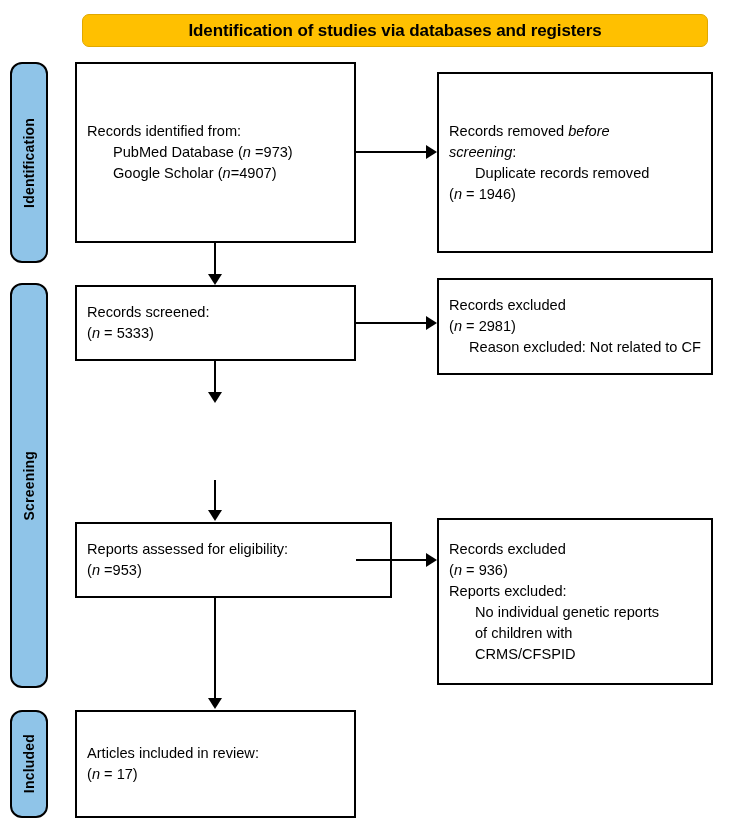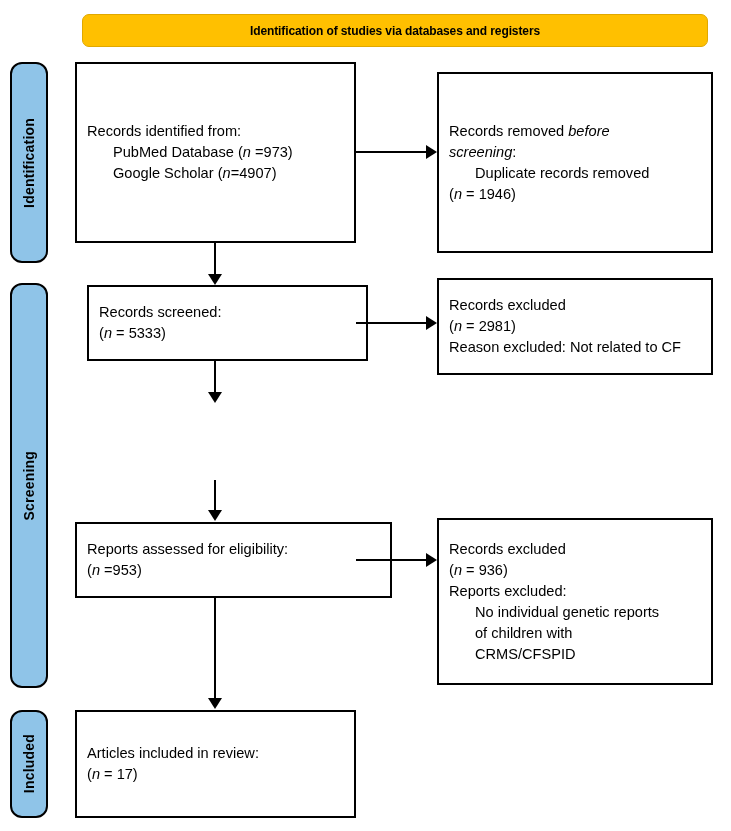--- a/index.html
+++ b/index.html
@@ -33,21 +33,21 @@
     height: 33px;
     background: #FFC000;
     border: 1px solid #E0A800;
     border-radius: 7px;
     display: flex;
     align-items: center;
     justify-content: center;
     box-sizing: border-box;
   }
   .banner-text {
-    font-size: 12px;
+    font-size: 17px;
     font-weight: bold;
     letter-spacing: -0.1px;
     color: #000;
     white-space: nowrap;
   }
 
   
   .stage {
     position: absolute;
     left: 10px;
@@ -84,26 +84,26 @@
     justify-content: center;
     padding: 0 10px;
   }
   .box .line {
     font-size: 14.6px;
     line-height: 21px;
     white-space: nowrap;
     color: #000;
   }
   .box .line.indent { padding-left: 26px; }
-  .box .line.wrap   { white-space: normal; }
+  .box .line.wrap   { white-space: normal; text-align: right; }
   .box .line i { font-style: italic; }
 
   
   #box-identified  { left: 75px; top: 62px;  width: 281px; height: 181px; }
-  #box-screened    { left: 87px; top: 285px; width: 281px; height: 76px;  }
+  #box-screened    { left: 75px; top: 285px; width: 281px; height: 76px;  }
   #box-sought      { left: 75px; top: 404px; width: 281px; height: 76px;  }
   #box-assessed    { left: 75px; top: 522px; width: 317px; height: 76px;  }
   #box-included    { left: 75px; top: 710px; width: 281px; height: 108px; }
 
   
   #box-removed     { left: 437px; top: 62px;  width: 276px; height: 181px; margin-top: 10px; }
   #box-excluded-1  { left: 437px; top: 278px; width: 276px; height: 97px;  }
   #box-excluded-2  { left: 437px; top: 518px; width: 276px; height: 167px; }
 
   

